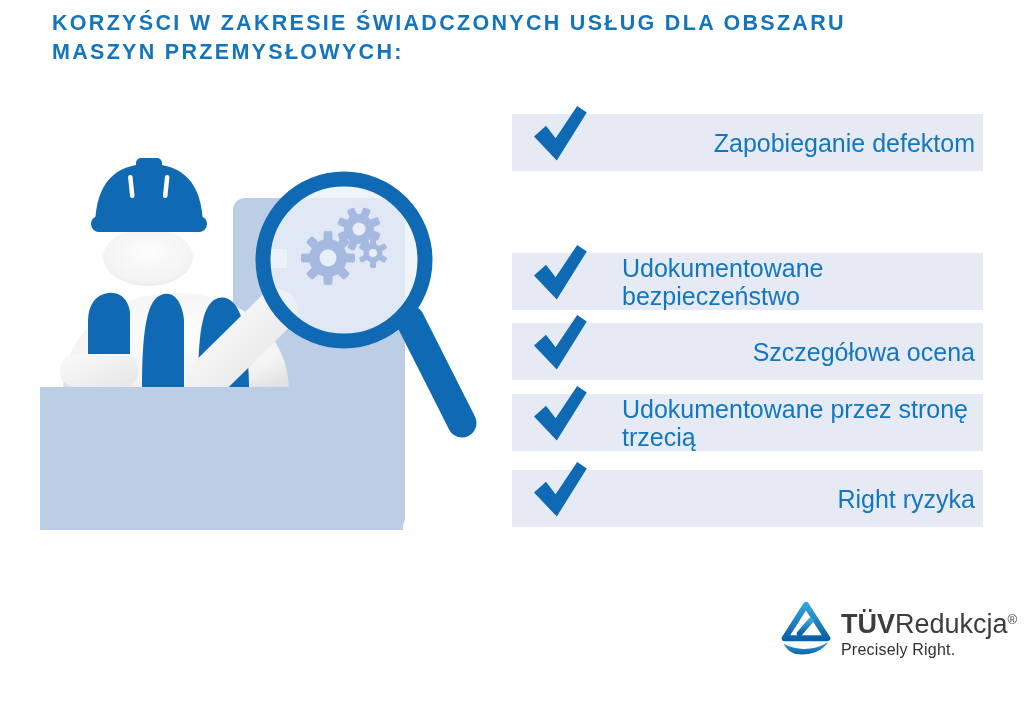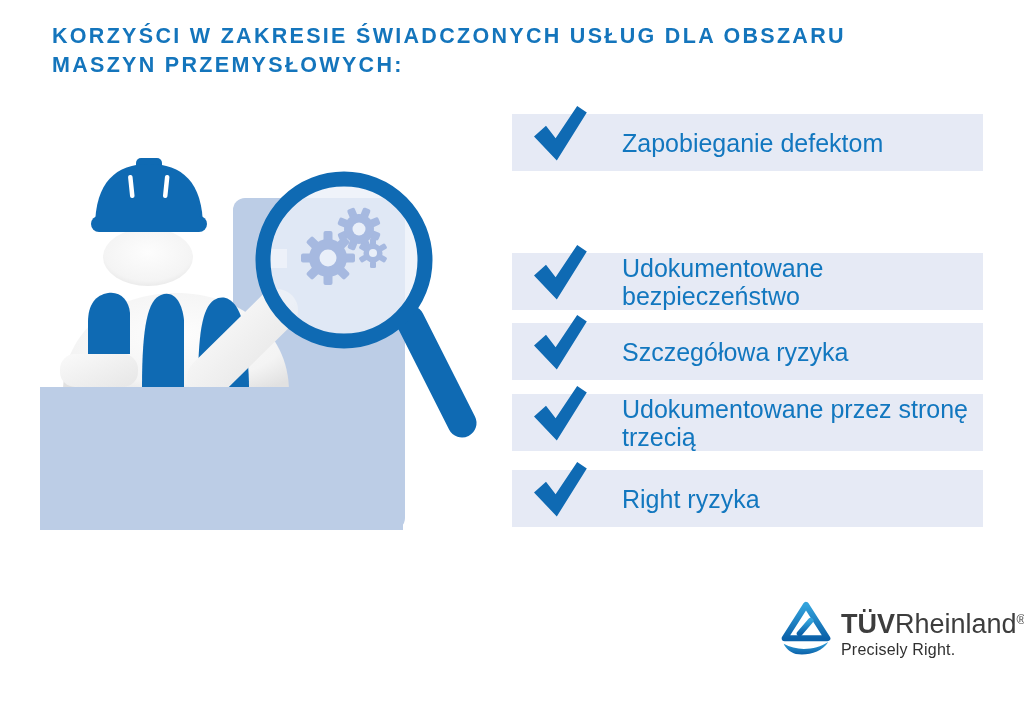--- a/index.html
+++ b/index.html
@@ -2,27 +2,27 @@
 <html><head>
 <meta charset="utf-8">
 <style>
   html,body{margin:0;padding:0;background:#fff;}
   .canvas{
     position:relative;width:1024px;height:702px;background:#ffffff;overflow:hidden;
     font-family:"Liberation Sans", sans-serif;
   }
   
   .title{
-    position:absolute;left:52px;top:22px;width:900px;
+    position:absolute;left:52px;top:9px;width:900px;
     color:#1475bc;font-weight:bold;font-size:21.5px;line-height:29px;letter-spacing:2.3px;
   }
   
   .benefit-row{
     position:absolute;left:512px;width:471px;height:57px;background:#e6eaf5;
-    display:flex;align-items:center;
+    display:flex;align-items:center;justify-content:flex-end;
   }
   .benefit-check{position:absolute;left:16px;top:-12px;width:60px;height:66px;}
   .benefit-label{
     margin-left:110px;margin-right:8px;color:#1277bf;font-size:25px;line-height:28px;
   }
   
   .illustration{position:absolute;left:30px;top:130px;width:460px;height:410px;}
   
   .logo{position:absolute;left:780px;top:600px;display:flex;align-items:flex-start;}
   .logo-mark{width:52px;height:58px;flex:0 0 auto;}
@@ -140,21 +140,21 @@
     <svg class="benefit-check" viewBox="0 0 100 105">
       <polygon points="10,55 30,37 46,58 82,4 98,15 48,95" fill="#0f6ab3"></polygon>
     </svg>
     <div class="benefit-label">Udokumentowane bezpieczeństwo</div>
   </div>
 
   <div class="benefit-row" style="top:323px">
     <svg class="benefit-check" viewBox="0 0 100 105">
       <polygon points="10,55 30,37 46,58 82,4 98,15 48,95" fill="#0f6ab3"></polygon>
     </svg>
-    <div class="benefit-label">Szczegółowa ryzyka</div>
+    <div class="benefit-label">Szczegółowa ocena</div>
   </div>
 
   <div class="benefit-row" style="top:394px">
     <svg class="benefit-check" viewBox="0 0 100 105">
       <polygon points="10,55 30,37 46,58 82,4 98,15 48,95" fill="#0f6ab3"></polygon>
     </svg>
     <div class="benefit-label">Udokumentowane przez stronę trzecią</div>
   </div>
 
   <div class="benefit-row" style="top:470px">
@@ -171,19 +171,19 @@
           <stop offset="0" stop-color="#33a3dc"></stop>
           <stop offset="1" stop-color="#0b61a9"></stop>
         </linearGradient>
       </defs>
       <path d="M28,5 L51,41 L5,41 Z" fill="none" stroke="url(#gTri)" stroke-width="6.5" stroke-linejoin="round"></path>
       <path d="M21,36 L33,22" stroke="url(#gTri)" stroke-width="6" stroke-linecap="round"></path>
       <path d="M4,47 C18,55 38,54 52,45 C45,56 30,60 17,58 C11,56 6,52 4,47 Z" fill="url(#gTri)"></path>
     </svg>
     <div class="logo-textcol">
       <div class="brand-line">
-        <span class="brand-bold">TÜV</span><span class="brand-reg">Rheinland</span><span class="brand-r">®</span>
+        <span class="brand-bold">TÜV</span><span class="brand-reg">Redukcja</span><span class="brand-r">®</span>
       </div>
       <div class="tagline">Precisely Right.</div>
     </div>
   </div>
 
 </div>
 
 </body></html>

